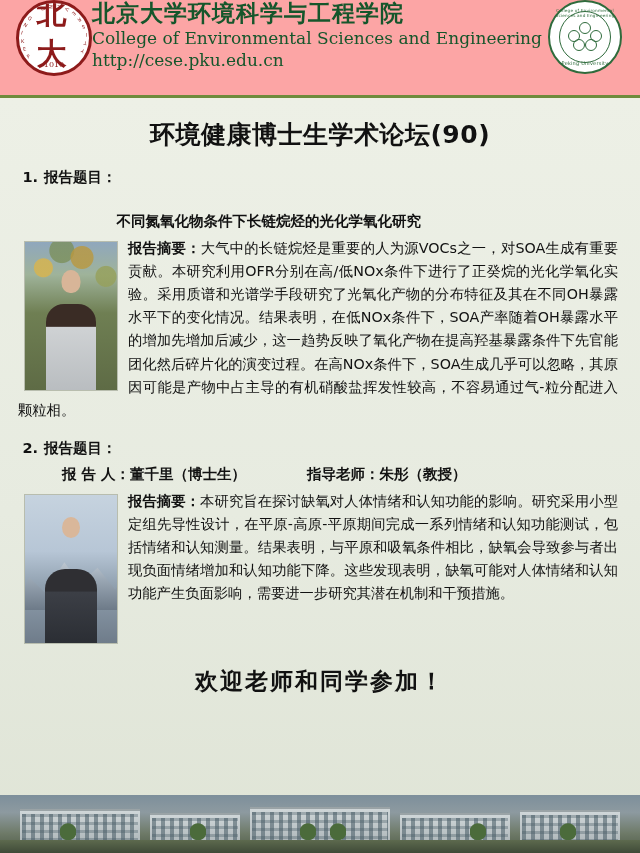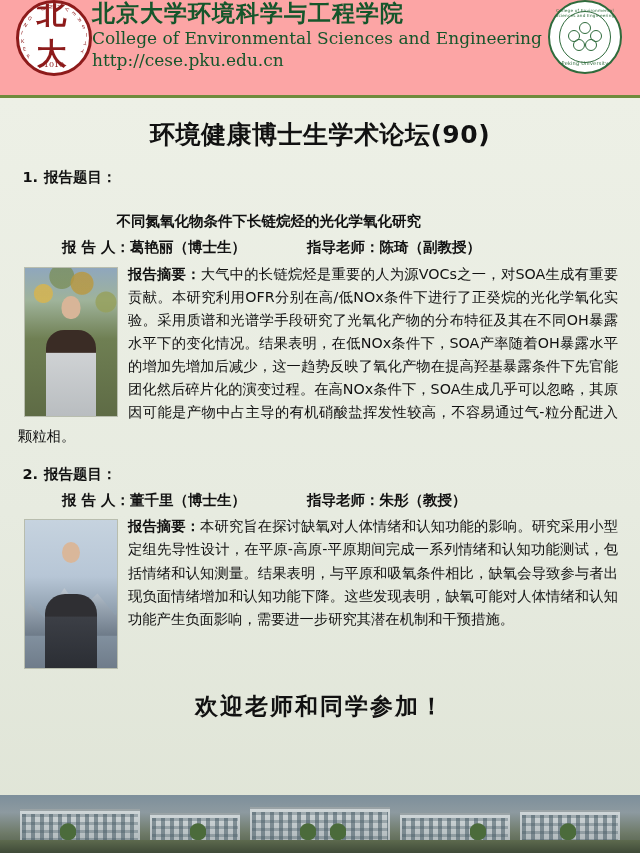--- a/index.html
+++ b/index.html
@@ -354,28 +354,20 @@
 
   <div class="title">环境健康博士生学术论坛(90)</div>
 
 
   <div class="talk">
     <div class="talk-head">
       <span class="talk-num">1.</span>
       <span class="lbl">报告题目：</span>
       <span class="talk-title-text">不同氮氧化物条件下长链烷烃的光化学氧化研究</span>
     </div>
-    <div class="speaker-row">
-      <span class="speaker-left">
-        <span class="lbl">报 告 人：</span><span>葛艳丽（博士生）</span>
-      </span>
-      <span class="advisor-right">
-        <span class="lbl">指导老师：</span><span>陈琦（副教授）</span>
-      </span>
-    </div>
     <div class="abs-block">
       <div class="photo photo-1">
         <div class="person"></div>
         <div class="face"></div>
       </div>
       <div class="abs-text">
         <span class="lead">报告摘要：</span><span>大气中的长链烷烃是重要的人为源VOCs之一，对SOA生成有重要贡献。本研究利用OFR分别在高/低NOx条件下进行了正癸烷的光化学氧化实验。采用质谱和光谱学手段研究了光氧化产物的分布特征及其在不同OH暴露水平下的变化情况。结果表明，在低NOx条件下，SOA产率随着OH暴露水平的增加先增加后减少，这一趋势反映了氧化产物在提高羟基暴露条件下先官能团化然后碎片化的演变过程。在高NOx条件下，SOA生成几乎可以忽略，其原因可能是产物中占主导的有机硝酸盐挥发性较高，不容易通过气-粒分配进入颗粒相。</span>
       </div>
       <div class="clear"></div>
     </div>

